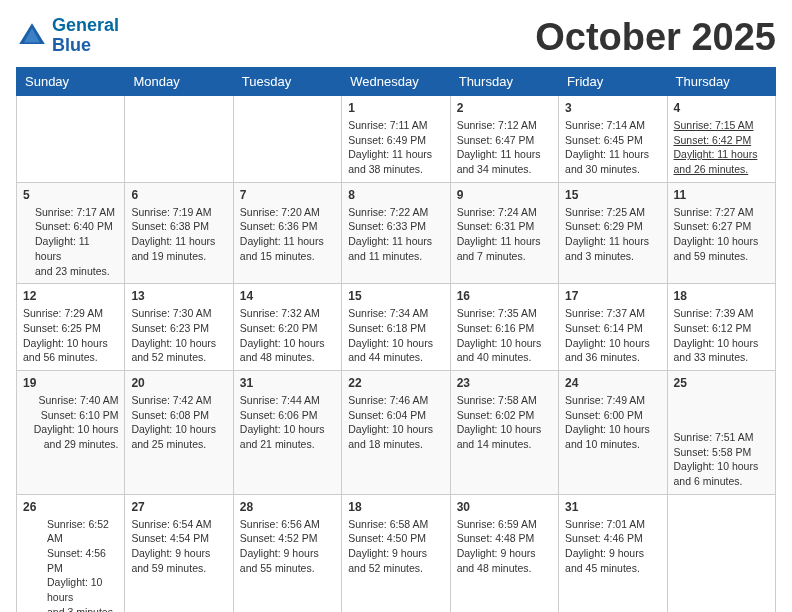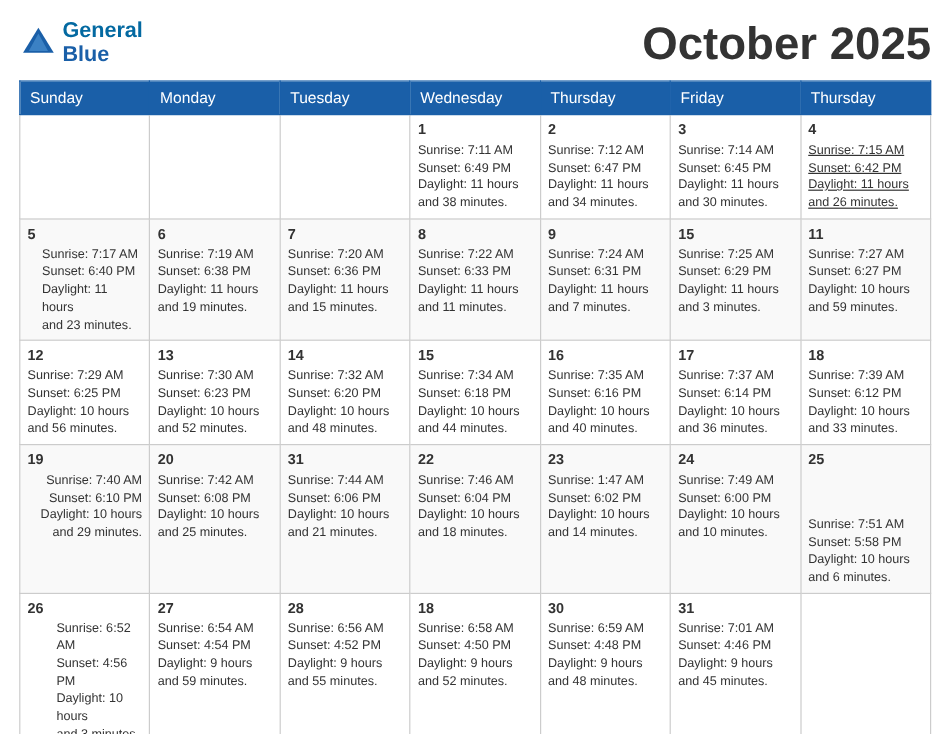--- a/index.html
+++ b/index.html
@@ -286,21 +286,21 @@
         </td>
         <td>
           <span class="day-number">22</span>
           <div class="day-info" style="white-space: pre-line;">Sunrise: 7:46 AM
 Sunset: 6:04 PM
 Daylight: 10 hours
 and 18 minutes.</div>
         </td>
         <td>
           <span class="day-number">23</span>
-          <div class="day-info" style="white-space: pre-line;">Sunrise: 1:47 AM
+          <div class="day-info" style="white-space: pre-line;">Sunrise: 7:58 AM
 Sunset: 6:02 PM
 Daylight: 10 hours
 and 14 minutes.</div>
         </td>
         <td>
           <span class="day-number">24</span>
           <div class="day-info" style="white-space: pre-line;">Sunrise: 7:49 AM
 Sunset: 6:00 PM
 Daylight: 10 hours
 and 10 minutes.</div>

